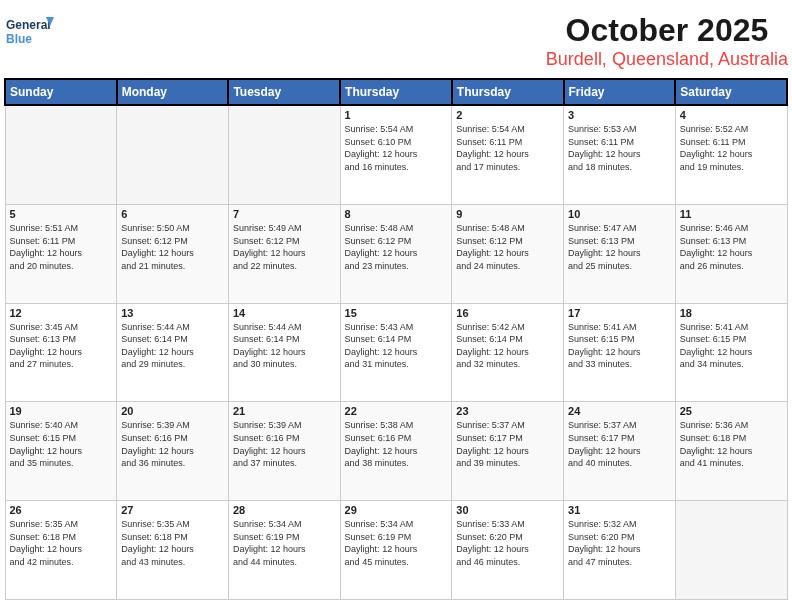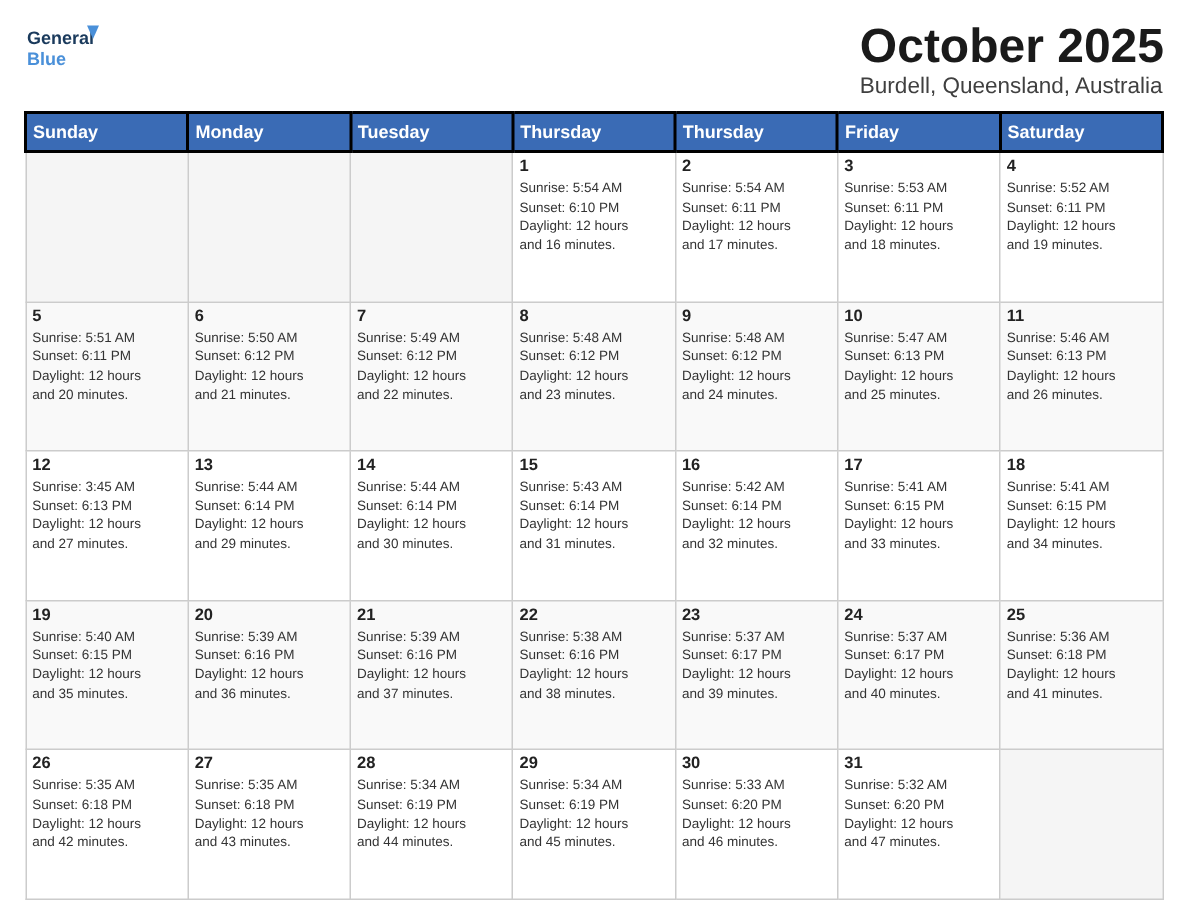--- a/index.html
+++ b/index.html
@@ -6,46 +6,46 @@
     body {
       width: 792px;
       height: 612px;
       background: #fff;
       font-family: Arial, sans-serif;
       overflow: hidden;
     }
     .page {
       width: 792px;
       height: 612px;
-      padding: 12px 16px;
+      padding: 12px 4px;
       display: flex;
       flex-direction: column;
     }
     .header {
       display: flex;
       justify-content: space-between;
       align-items: flex-start;
       margin-bottom: 8px;
     }
     .logo {
       display: flex;
       align-items: center;
       gap: 4px;
     }
     .title-block {
-      text-align: left;
+      text-align: center;
     }
     .month-title {
       font-size: 32px;
       font-weight: bold;
       color: #1a1a1a;
     }
     .location-title {
-      font-size: 15px;
-      color: #404040;
+      font-size: 18px;
+      color: #ef4444;
     }
     .calendar {
       flex: 1;
       border: 1px solid #ccc;
       border-collapse: collapse;
       width: 100%;
       table-layout: fixed;
     }
     .calendar th {
       background: #3a6bb5;

